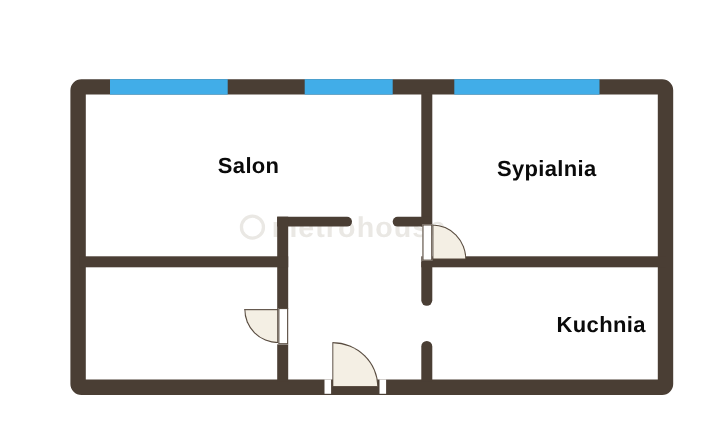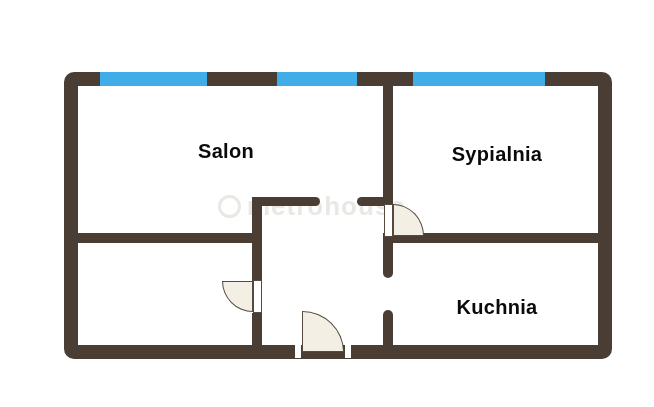--- a/index.html
+++ b/index.html
@@ -35,21 +35,21 @@
   .panel-sypialnia{left:384px;top:204px;width:9px;height:33px;}
   .panel-lazienka{left:253px;top:280px;width:9px;height:33px;}
   .jamb{position:absolute;background:#fff;z-index:5;}
   .jamb-left{left:295px;top:345px;width:6px;height:13px;}
   .jamb-right{left:345px;top:345px;width:6px;height:13px;}
   .room-label{position:absolute;width:180px;text-align:center;color:var(--label);
               font-size:20px;font-weight:bold;letter-spacing:0.3px;z-index:2;}
   .lbl-salon{left:136px;top:140px;}
   .lbl-sypialnia{left:407px;top:143px;}
   .lbl-lazienka{left:75px;top:276px;}
-  .lbl-kuchnia{left:407px;top:296px;}
+  .lbl-kuchnia{left:407px;top:285px;text-align:right;}
   .watermark{position:absolute;left:218px;top:191px;display:flex;align-items:center;
              gap:6px;color:var(--watermark);z-index:1;}
   .watermark .ring{width:17px;height:17px;border:3px solid var(--watermark);
                    border-radius:50%;}
   .watermark .wm-text{font-size:26px;font-weight:bold;letter-spacing:1px;}
 </style>
 </head>
 <body>
 
 <div class="canvas">

